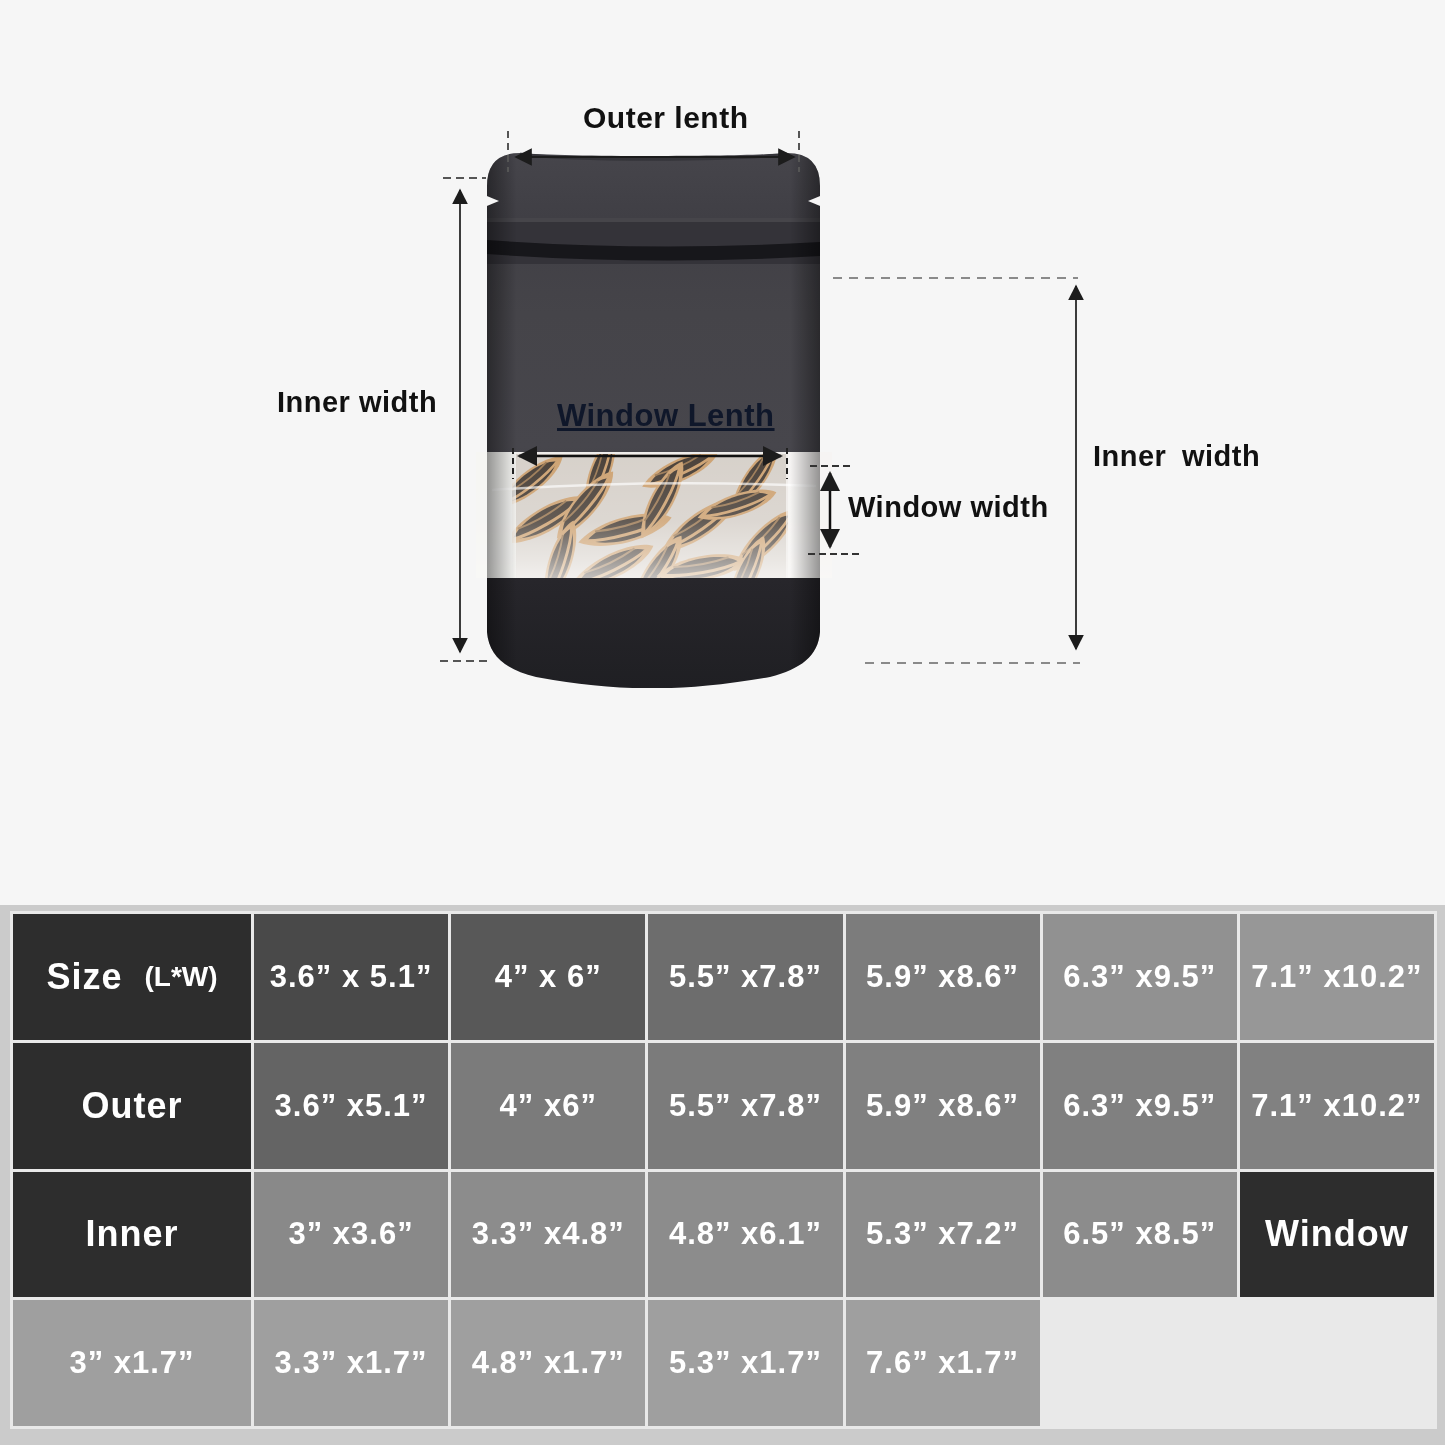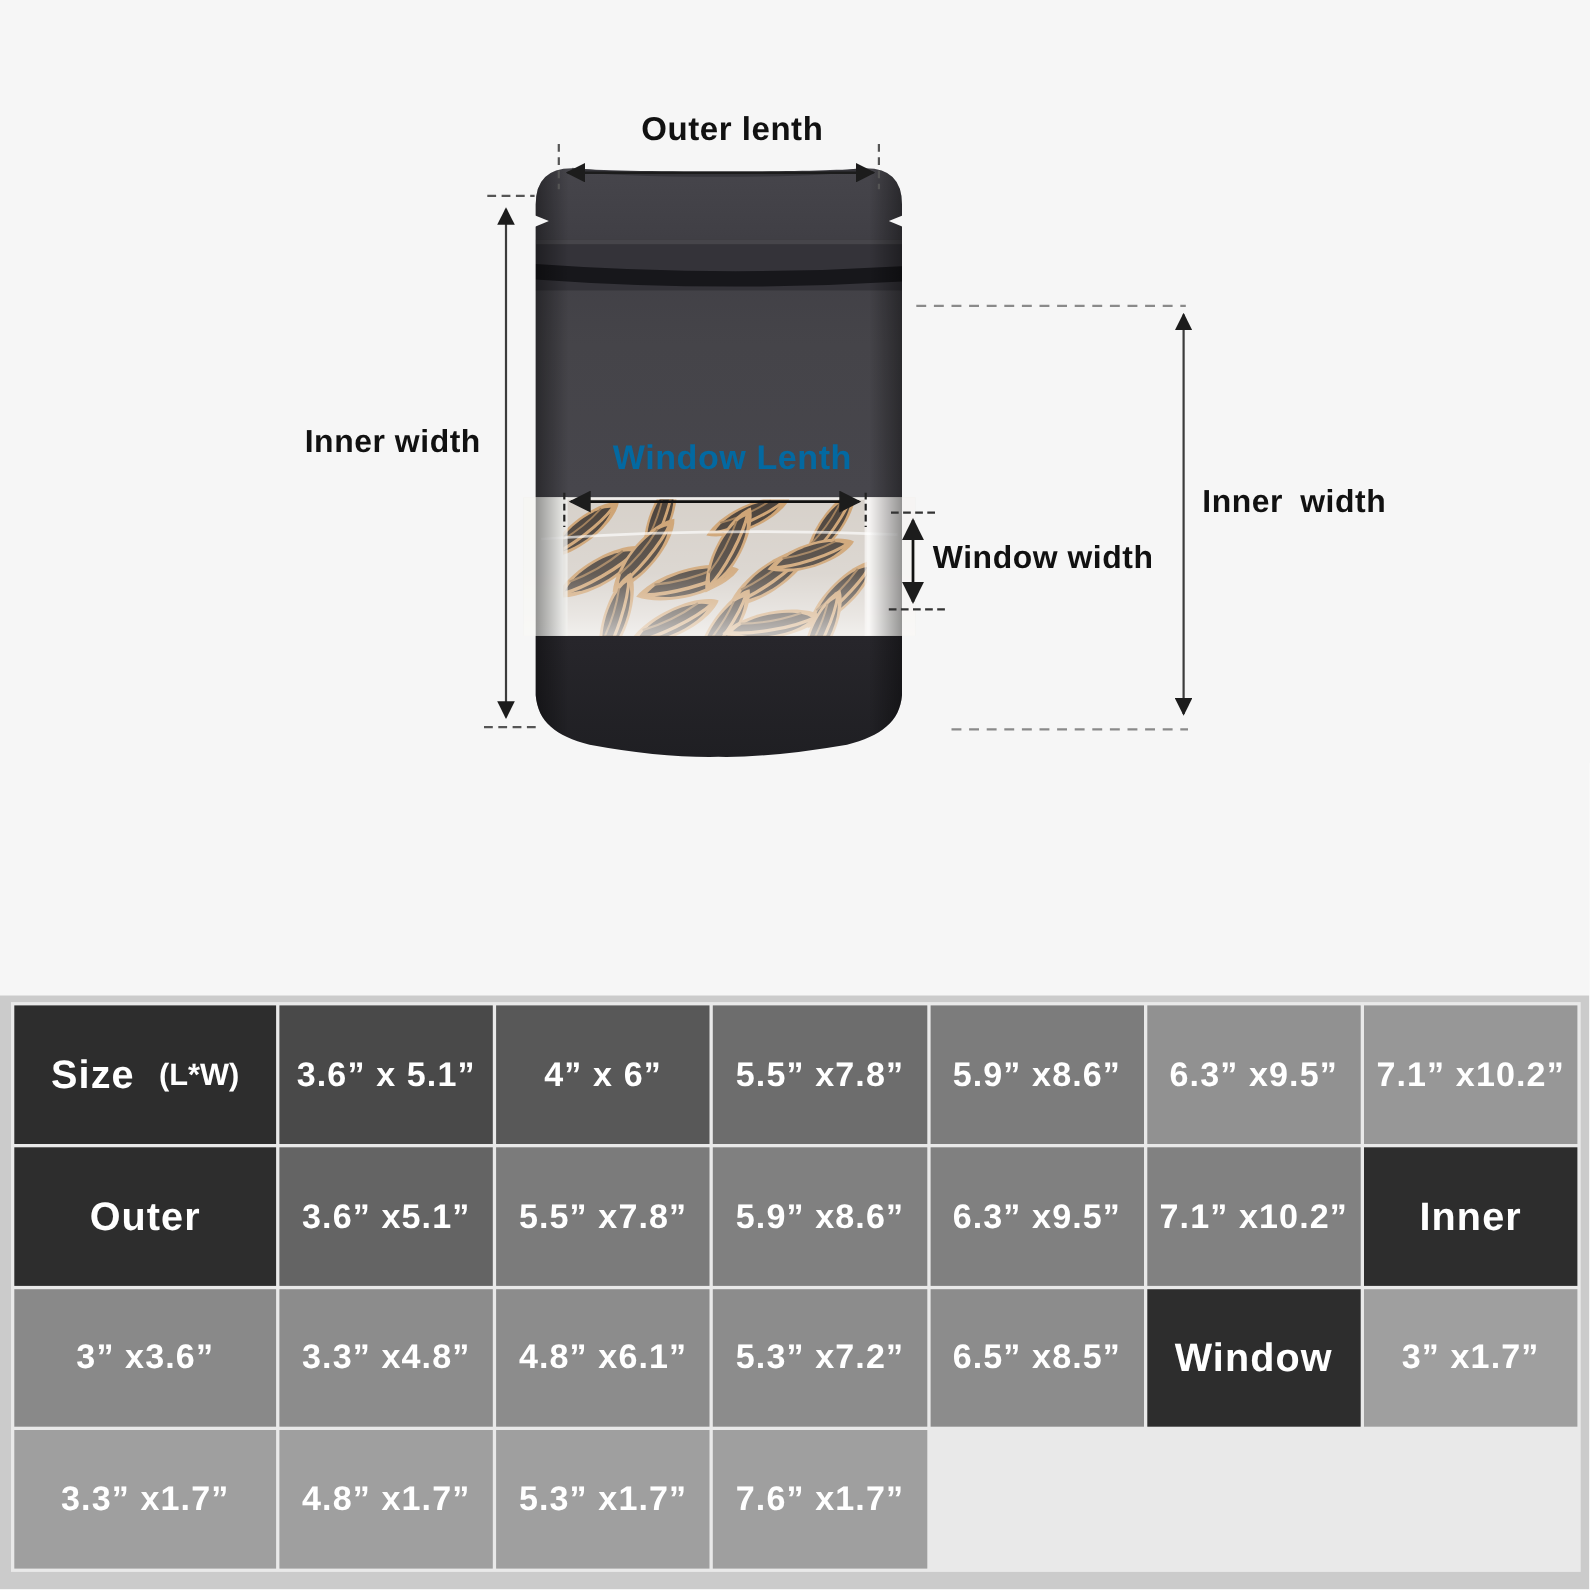--- a/index.html
+++ b/index.html
@@ -10,21 +10,21 @@
   }
   
   .diagram-section{position:absolute;left:0;top:0;width:1445px;height:905px;background:#f6f6f6;}
   .diagram-svg{position:absolute;left:0;top:0;}
   .dim-label{
     position:absolute;color:#111;font-weight:bold;white-space:nowrap;
     letter-spacing:.5px;
   }
   .lbl-outer-length{left:583px;top:101px;font-size:30px;}
   .lbl-usable-width{left:277px;top:386px;font-size:29px;}
-  .lbl-window-length{left:557px;top:398px;font-size:31px;color:#0369a1;}
+  .lbl-window-length{left:557px;top:398px;font-size:31px;color:#0f172a;text-decoration:underline;}
   .lbl-window-width{left:848px;top:491px;font-size:29px;}
   .lbl-inner-width{left:1093px;top:440px;font-size:29px;word-spacing:7px;}
   
   .table-section{position:absolute;left:0;top:905px;width:1445px;height:540px;background:#cbcbcb;}
   .size-table{
     position:absolute;left:10px;top:6px;width:1427px;height:518px;
     box-sizing:border-box;background:#e9e9e9;padding:3px;
     display:grid;grid-template-columns:238px repeat(6,1fr);
     grid-template-rows:repeat(4,1fr);gap:3px;
   }
@@ -182,20 +182,21 @@
       </div>
       <div class="cell r0 c1">3.6”  x 5.1”</div>
       <div class="cell r0 c2">4”  x 6”</div>
       <div class="cell r0 c3">5.5”  x7.8”</div>
       <div class="cell r0 c4">5.9”  x8.6”</div>
       <div class="cell r0 c5">6.3”  x9.5”</div>
       <div class="cell r0 c6">7.1”  x10.2”</div>
 
       <div class="cell head">Outer</div>
       <div class="cell r1 c1">3.6”  x5.1”</div>
+      <div class="cell r1 c2">4”  x6”</div>
       <div class="cell r1 c3">5.5”  x7.8”</div>
       <div class="cell r1 c4">5.9”  x8.6”</div>
       <div class="cell r1 c5">6.3”  x9.5”</div>
       <div class="cell r1 c6">7.1”  x10.2”</div>
 
       <div class="cell head">Inner</div>
       <div class="cell r2 c1">3”  x3.6”</div>
       <div class="cell r2 c2">3.3”  x4.8”</div>
       <div class="cell r2 c3">4.8”  x6.1”</div>
       <div class="cell r2 c4">5.3”  x7.2”</div>

